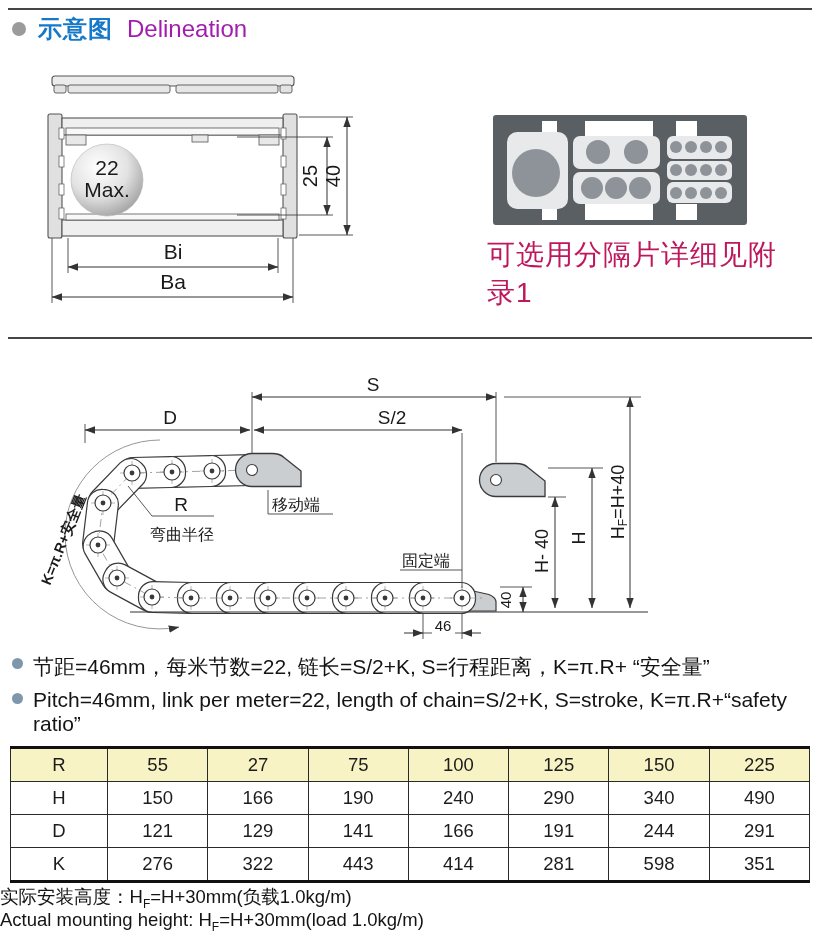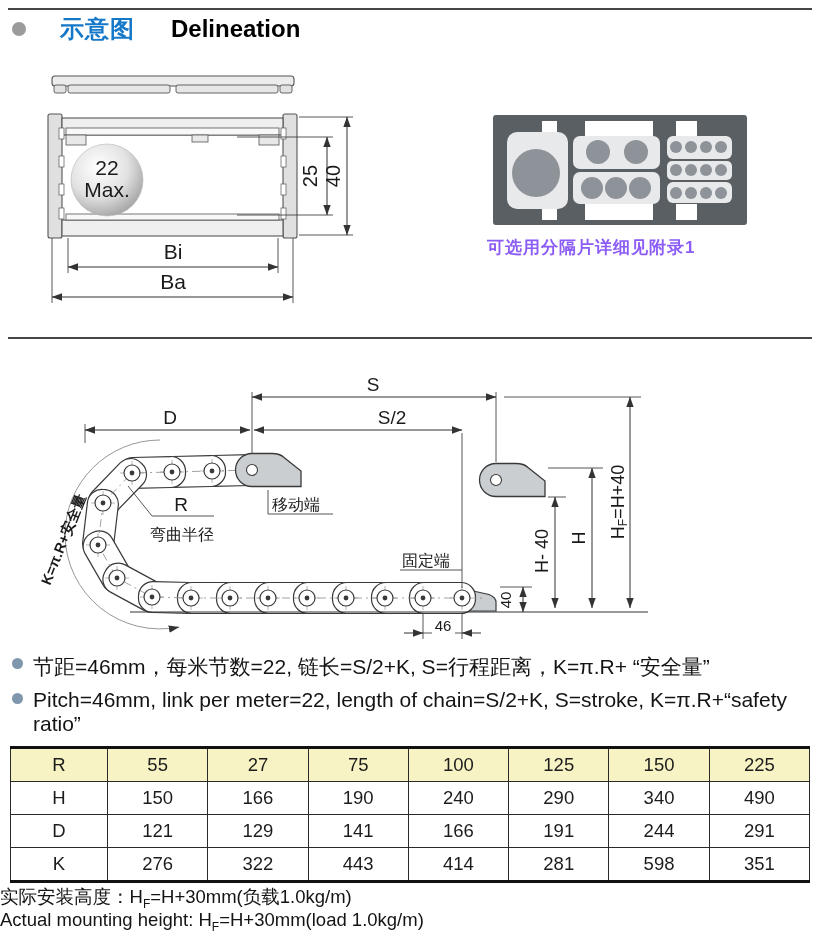--- a/index.html
+++ b/index.html
@@ -1,24 +1,24 @@
 <!DOCTYPE html>
 <html><head>
 <meta charset="utf-8">
 <style>
   html,body{margin:0;padding:0;background:#fff;}
   .page{position:relative;width:820px;height:940px;background:#ffffff;overflow:hidden;
         font-family:"Liberation Sans","DejaVu Sans",sans-serif;color:#1a1a1a;}
   .rule{position:absolute;left:8px;width:804px;height:2px;background:#454545;}
-  .sec-head{position:absolute;left:12px;display:flex;align-items:center;gap:22px;}
+  .sec-head{position:absolute;left:12px;display:flex;align-items:center;}
   .sec-bullet{width:14px;height:14px;border-radius:50%;background:#9b9b9b;margin-right:12px;flex:0 0 auto;}
   .sec-zh{font-size:24px;font-weight:bold;color:#1678c8;letter-spacing:1px;}
-  .sec-en{font-size:24px;color:#000000;margin-left:14px;font-weight:bold;}
-  .caption-blue{position:absolute;left:487px;top:236px;width:310px;font-size:17px;font-weight:bold;
-                color:#8b5cf6;letter-spacing:1px;}
+  .sec-en{font-size:24px;color:#a21caf;margin-left:14px;}
+  .caption-blue{position:absolute;left:487px;top:236px;width:310px;font-size:28px;font-weight:normal;
+                color:#be185d;letter-spacing:1px;}
   .note-row{position:absolute;left:12px;display:flex;align-items:flex-start;}
   .note-bullet{width:11px;height:11px;border-radius:50%;background:#7f97ad;margin:5px 10px 0 0;flex:0 0 auto;}
   .note-text{font-size:21px;color:#141414;}
   table.spec{position:absolute;left:10px;top:746px;width:800px;border-collapse:collapse;table-layout:fixed;}
   table.spec th,table.spec td{border:1px solid #2a2a2a;height:32px;text-align:center;
         font-size:18.5px;font-weight:normal;color:#1c1c1c;padding:0;}
   table.spec tr.head th{background:#f7f3c4;}
   table.spec{border-top:3px solid #111;border-bottom:3px solid #111;}
   table.spec tr.head th{border-top:3px solid #111;}
   table.spec tr.last td{border-bottom:3px solid #111;}

